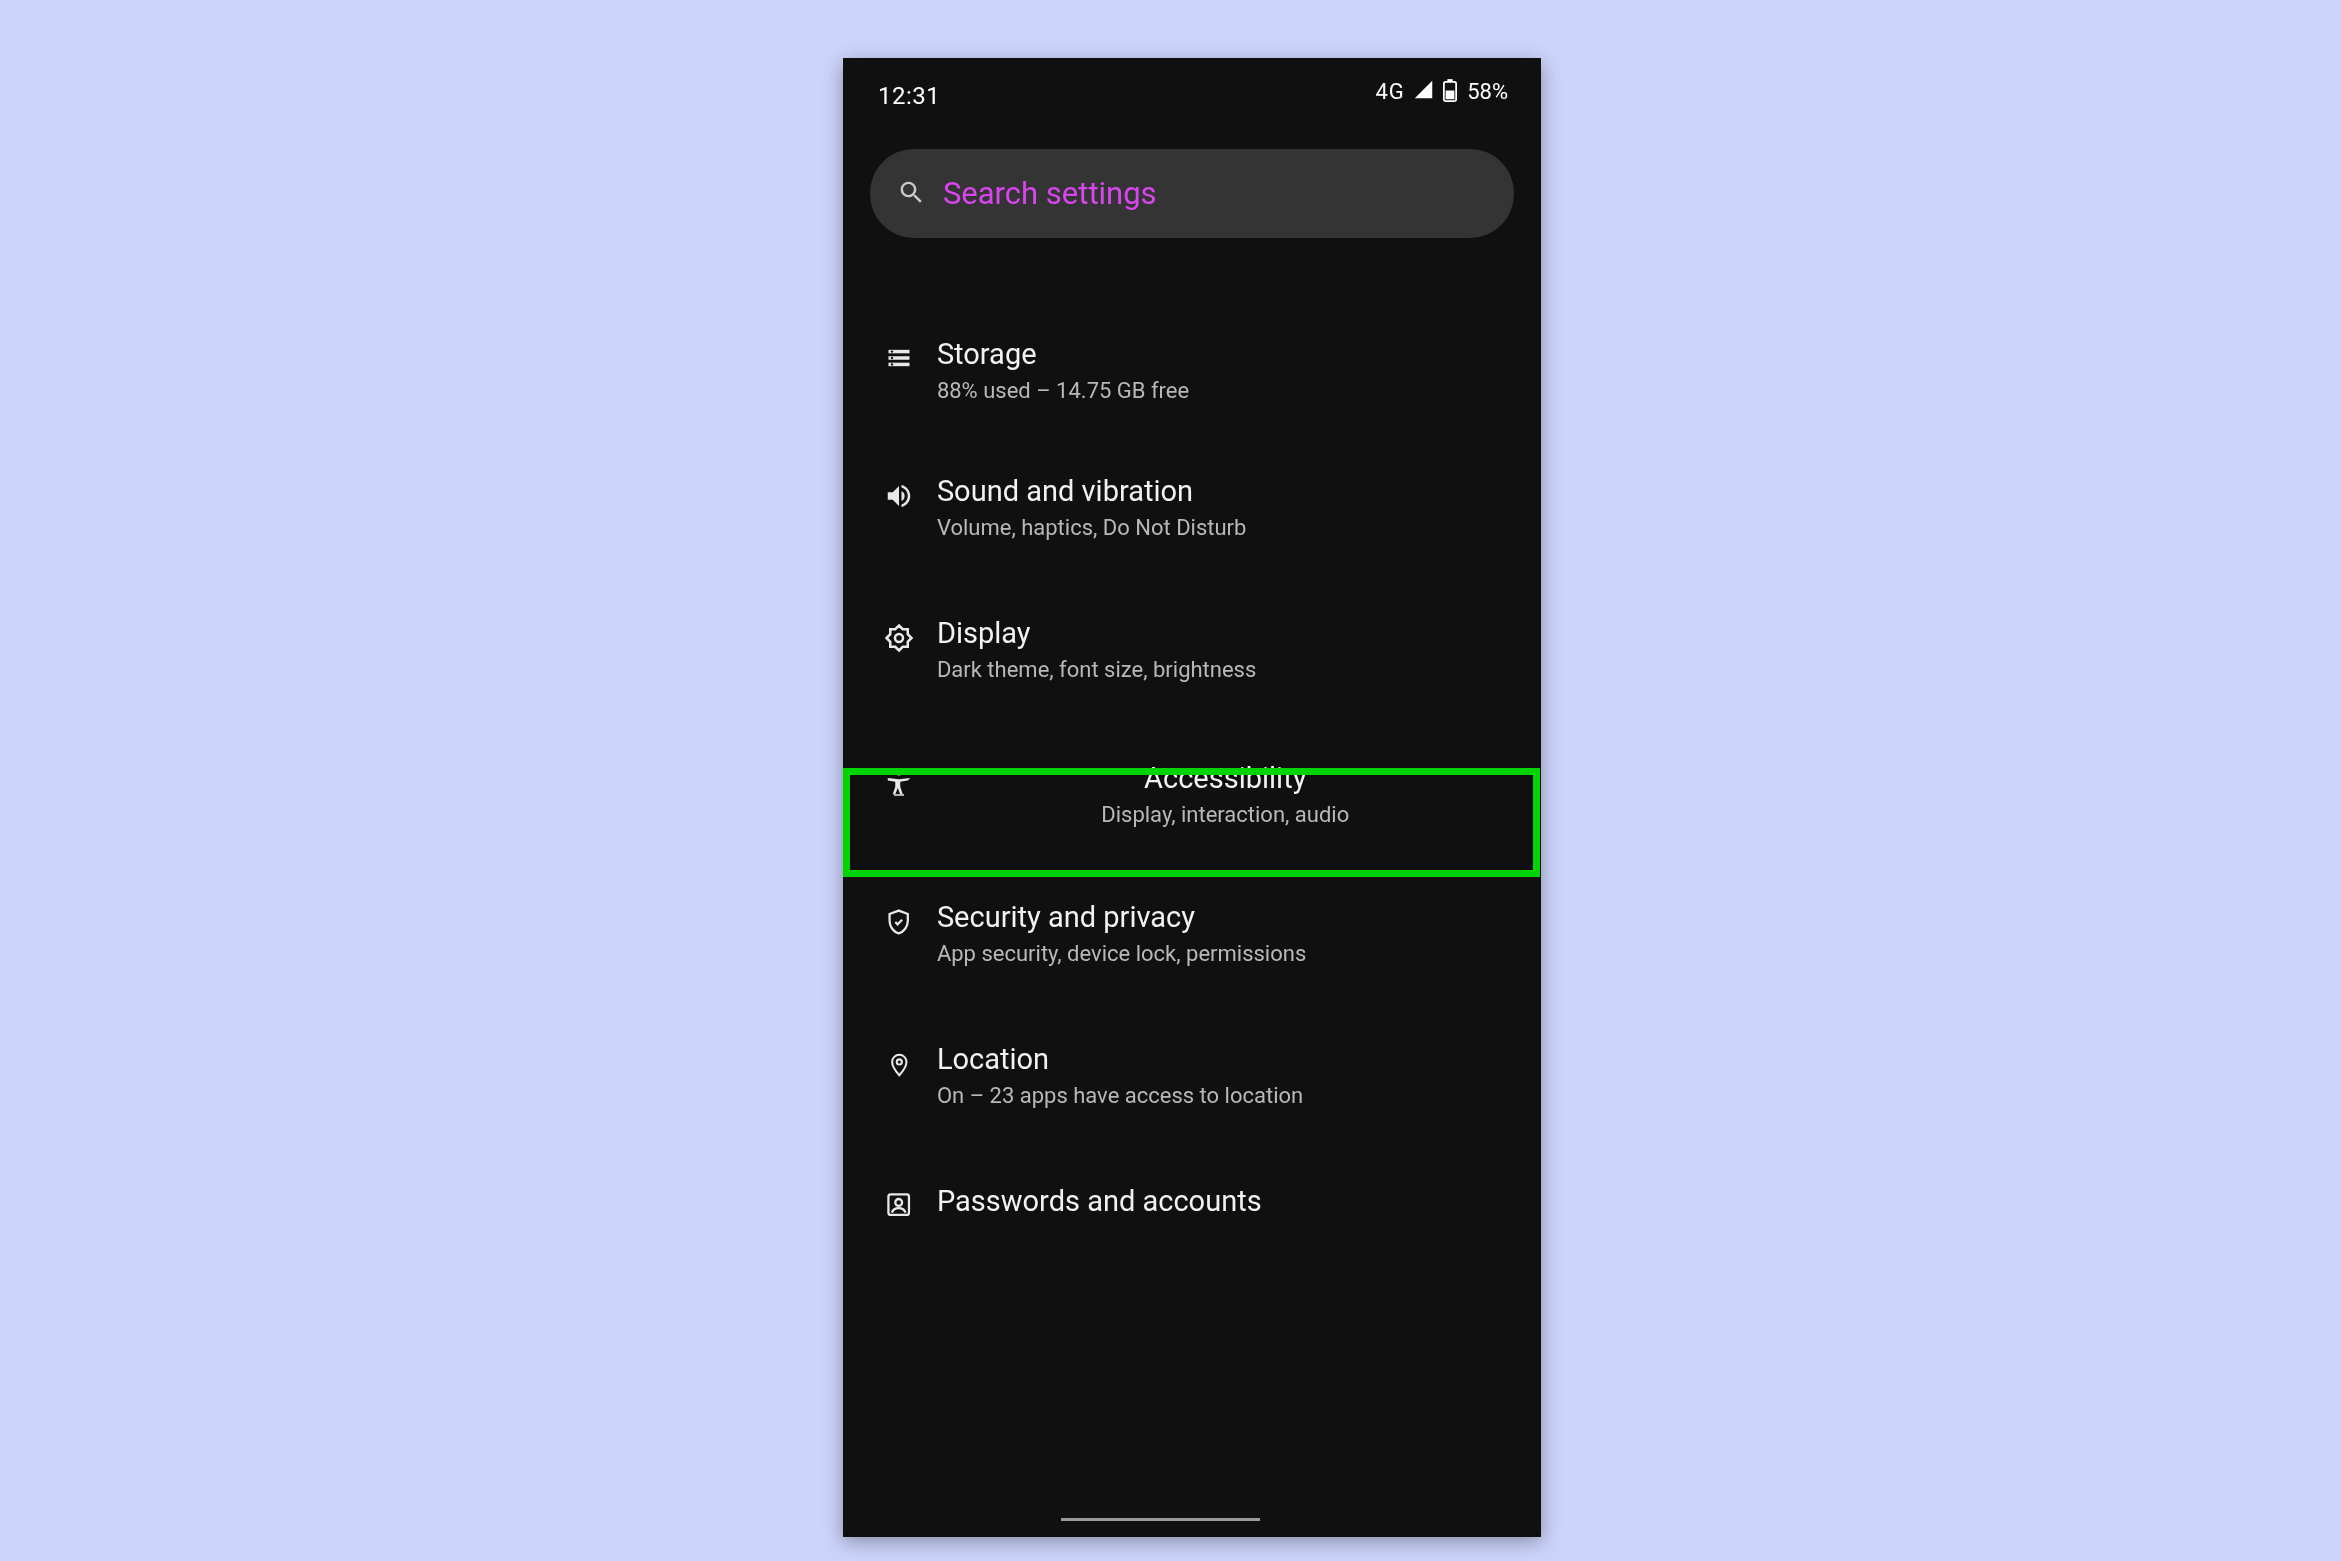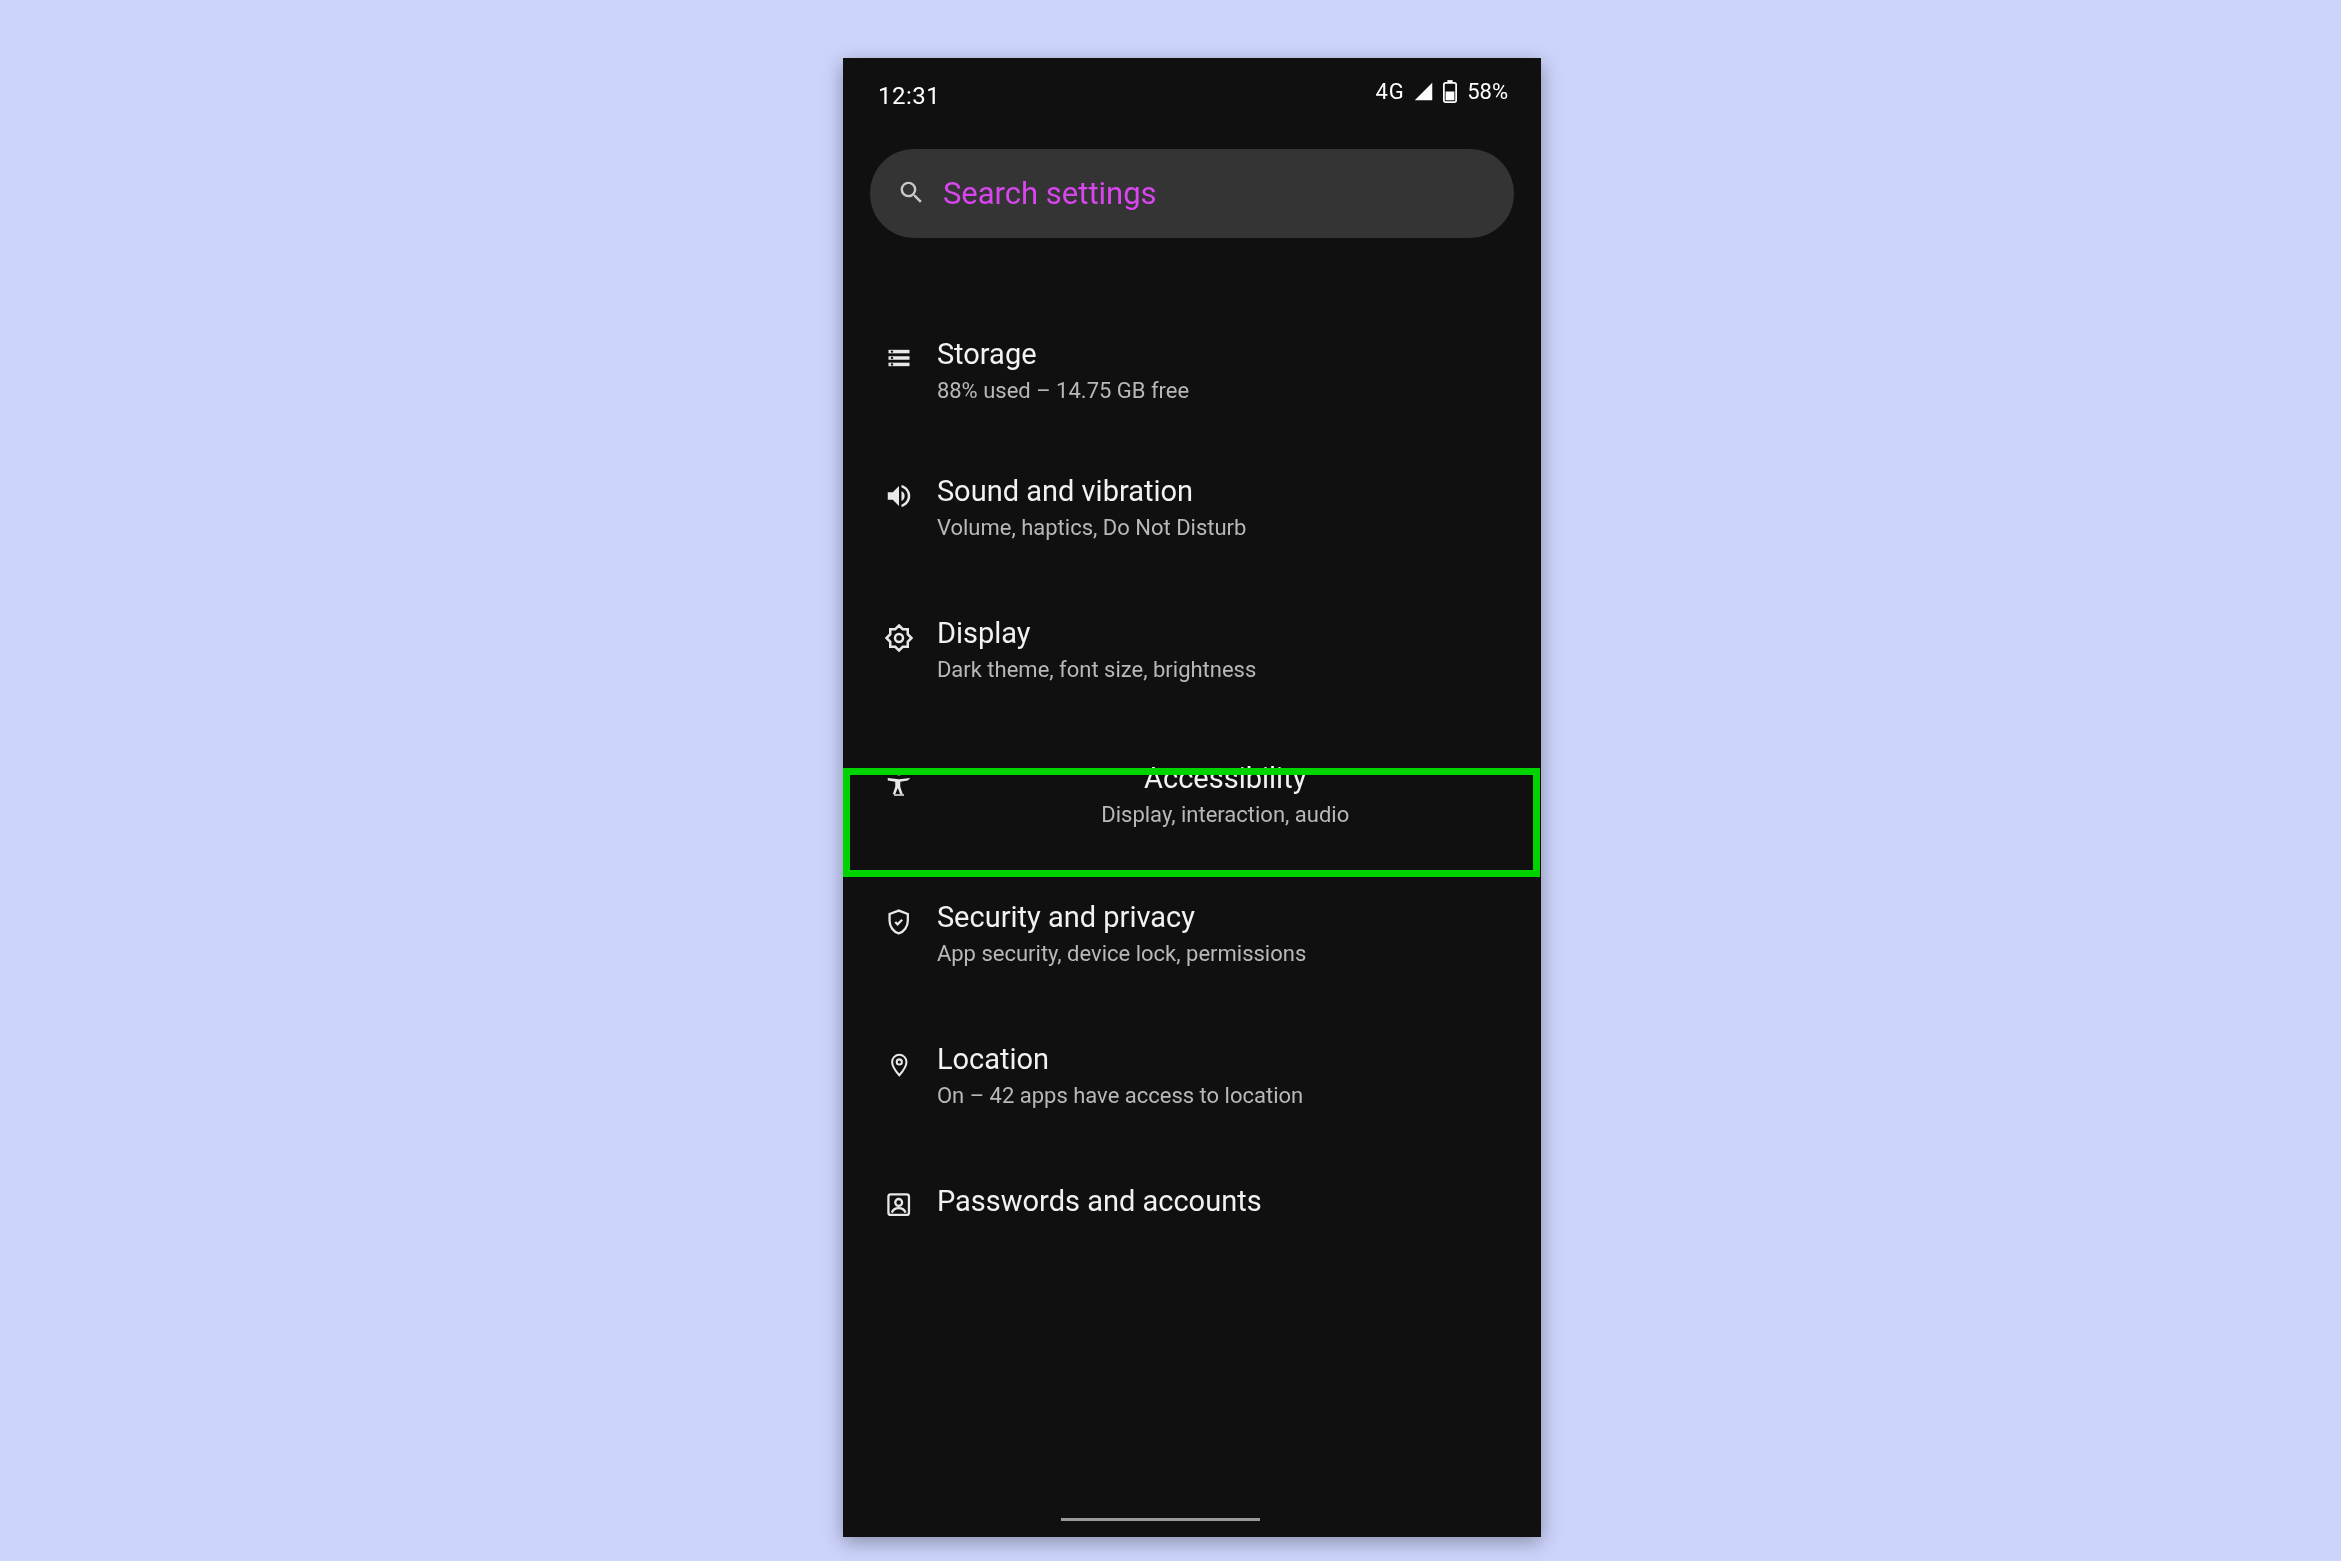--- a/index.html
+++ b/index.html
@@ -34,21 +34,21 @@
     position: absolute;
     left: 35px;
     top: 24px;
     letter-spacing: 0.5px;
   }
   .status .right {
     position: absolute;
     right: 33px;
     top: 21px;
     display: flex;
-    align-items: center;
+    align-items: flex-start;
     gap: 8.5px;
   }
   .status .net {
     font-size: 22px;
     letter-spacing: 0.9px;
   }
   .status svg { display:block; }
   .status .pct { font-size: 22px; margin-left: 1.9px; }
 
   
@@ -230,21 +230,21 @@
     <div class="row" style="min-height:142px; padding-top:38px;">
       <div class="iconwrap">
           <span>
         <svg width="24.6" height="32" viewBox="0 0 24 24" fill="none" stroke="#e8e8e8" stroke-width="2">
           <path d="M12 2a7 7 0 0 0-7 7c0 5 7 13 7 13s7-8 7-13a7 7 0 0 0-7-7z"></path>
               <circle cx="12" cy="9" r="2.5"></circle>
         </svg></span>
         </div>
       <div class="txt">
         <div class="title">Location</div>
-        <div class="sub">On – 42 apps have access to location</div>
+        <div class="sub">On – 23 apps have access to location</div>
       </div>
     </div>
 
 
     <div class="row" style="min-height:71px; padding-top:38px; padding-bottom:0;">
       <div class="iconwrap">
           <span>
         <svg width="27.4" height="27.4" viewBox="0 0 24 24" fill="none" stroke="#e8e8e8" stroke-width="2">
           <rect x="3" y="3" width="18" height="18" rx="2"></rect>
               <circle cx="12" cy="10" r="3"></circle>

